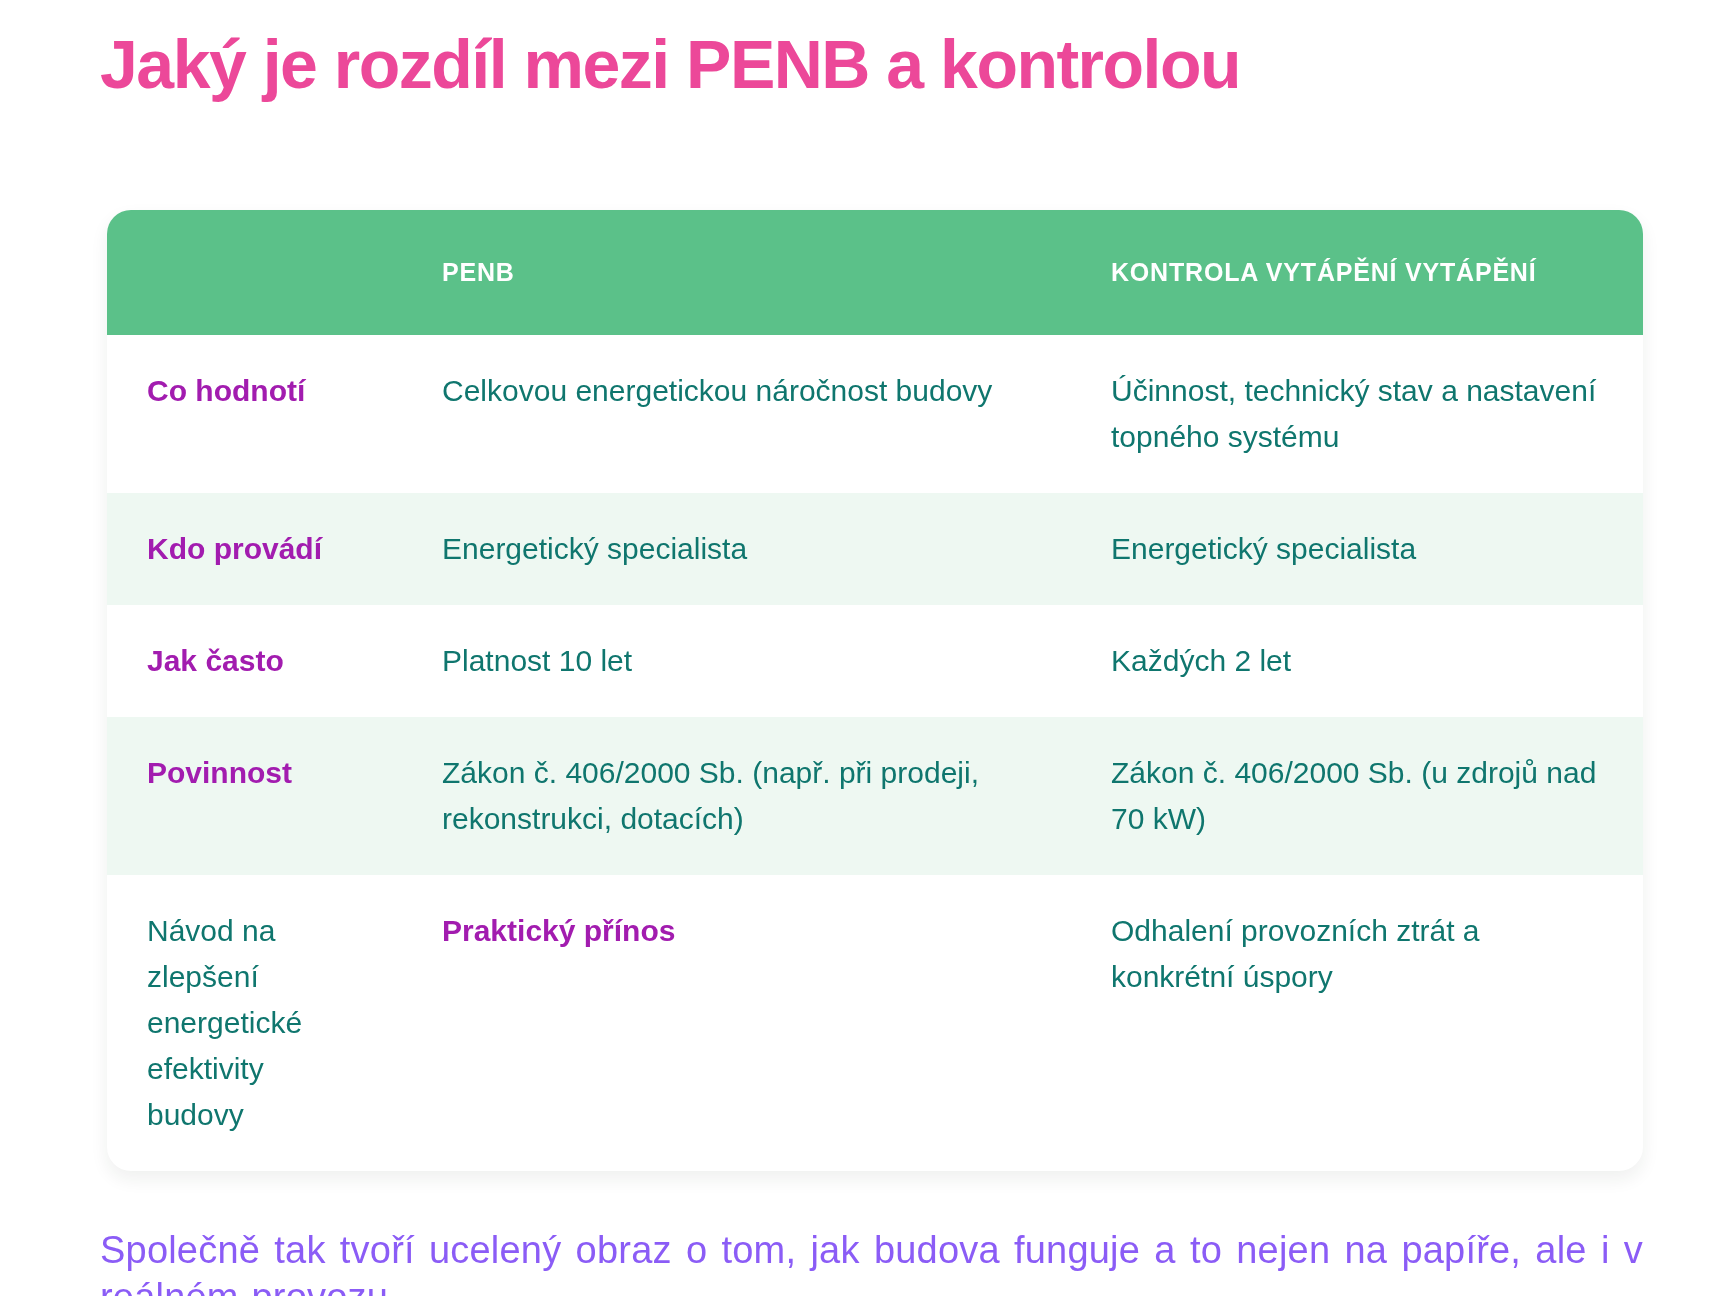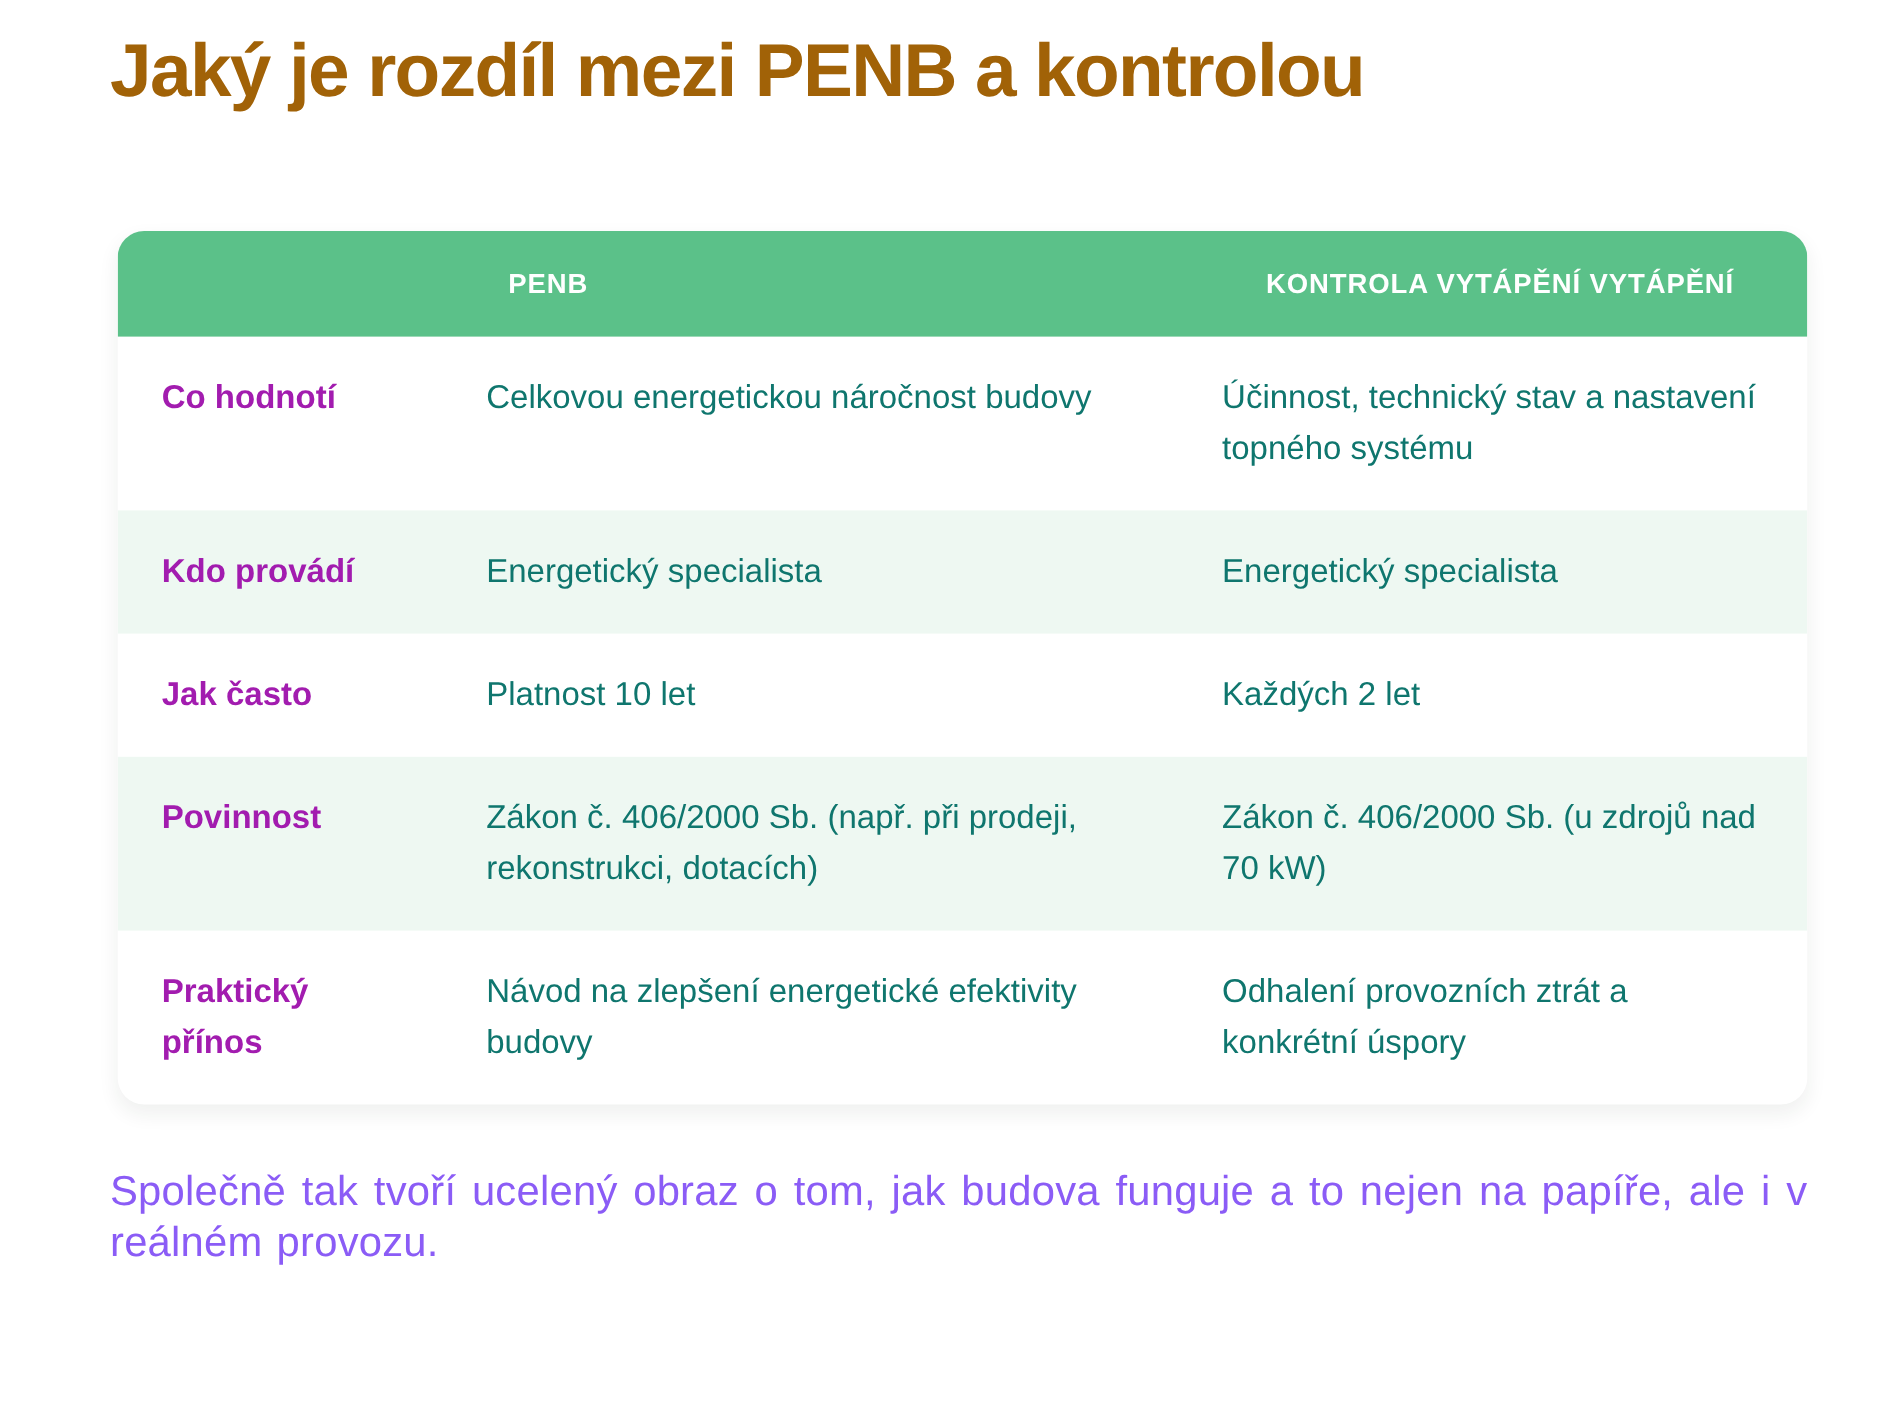--- a/index.html
+++ b/index.html
@@ -13,43 +13,42 @@
   .page {
     padding-left: 100px;
     padding-top: 22px;
     width: 1728px;
   }
   h1.title {
     font-size: 68px;
     line-height: 84px;
     font-weight: 800;
     letter-spacing: -1.5px;
-    color: #a16207;
+    color: #ec4899;
     max-width: 1400px;
   }
   h1.title .line { display: block; }
 
   .cmp-table {
     margin-top: 104px;
     margin-left: 7px;
     width: 1536px;
     border-radius: 24px;
     overflow: hidden;
     box-shadow: 0 8px 18px rgba(25, 45, 35, 0.07);
     background: #ffffff;
   }
   .t-row {
     display: grid;
     grid-template-columns: 295px 669px 572px;
   }
   .t-head {
     background: #5bc189;
-    height: 96px;
+    height: 125px;
     align-items: center;
-    gap: 20px;
   }
   .t-head .h-cell {
     color: #ffffff;
     font-size: 25px;
     font-weight: 700;
     letter-spacing: 0.8px;
     padding: 0 40px;
   }
   .t-body .t-row.alt { background: #eef8f2; }
   .cell {
@@ -110,22 +109,22 @@
         <div class="cell">Každých 2 let</div>
       </div>
 
       <div class="t-row alt">
         <div class="cell label">Povinnost</div>
         <div class="cell">Zákon č. 406/2000 Sb. (např. při prodeji, rekonstrukci, dotacích)</div>
         <div class="cell">Zákon č. 406/2000 Sb. (u zdrojů nad 70 kW)</div>
       </div>
 
       <div class="t-row">
+        <div class="cell">Návod na zlepšení energetické efektivity budovy</div>
         <div class="cell label">Praktický přínos</div>
-        <div class="cell">Návod na zlepšení energetické efektivity budovy</div>
         <div class="cell">Odhalení provozních ztrát a konkrétní úspory</div>
       </div>
 
     </div>
   </div>
 
   <p class="closing">Společně tak tvoří ucelený obraz o tom, jak budova funguje a to nejen na papíře, ale i v reálném provozu.</p>
 
 </div>
 

